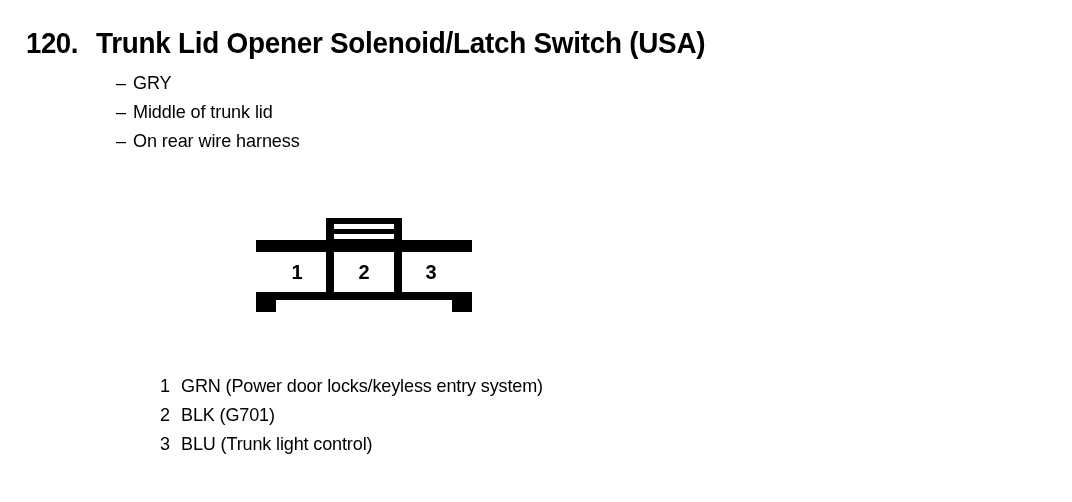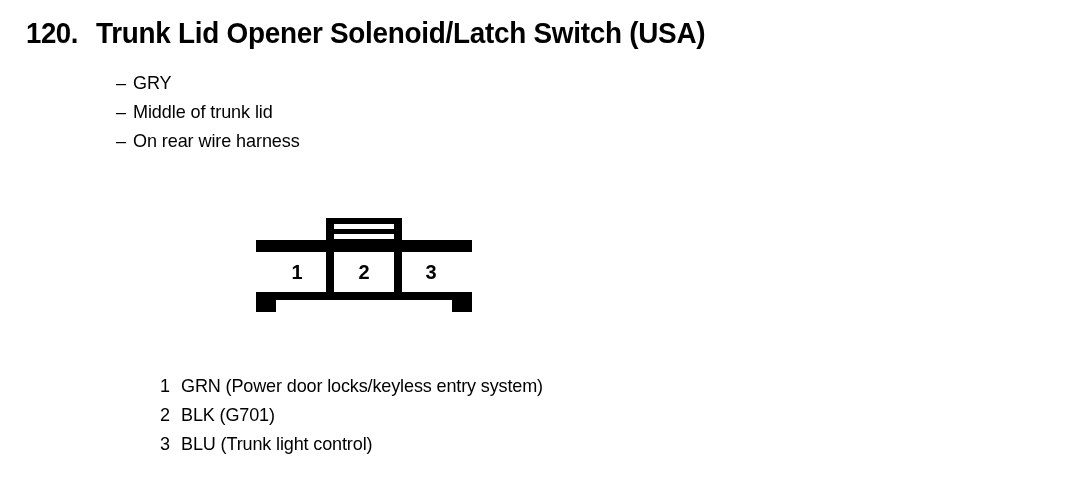--- a/index.html
+++ b/index.html
@@ -14,21 +14,21 @@
     position: relative;
     font-family: "Liberation Sans", sans-serif;
     color: #000000;
     overflow: hidden;
   }
 
   
   #heading {
     position: absolute;
     left: 26px;
-    top: 16px;
+    top: 26px;
     display: flex;
     align-items: baseline;
     white-space: nowrap;
   }
   #heading .hnum {
     font-size: 30px;
     font-weight: bold;
     letter-spacing: -0.5px;
     transform: scaleX(0.92);
     transform-origin: left center;

